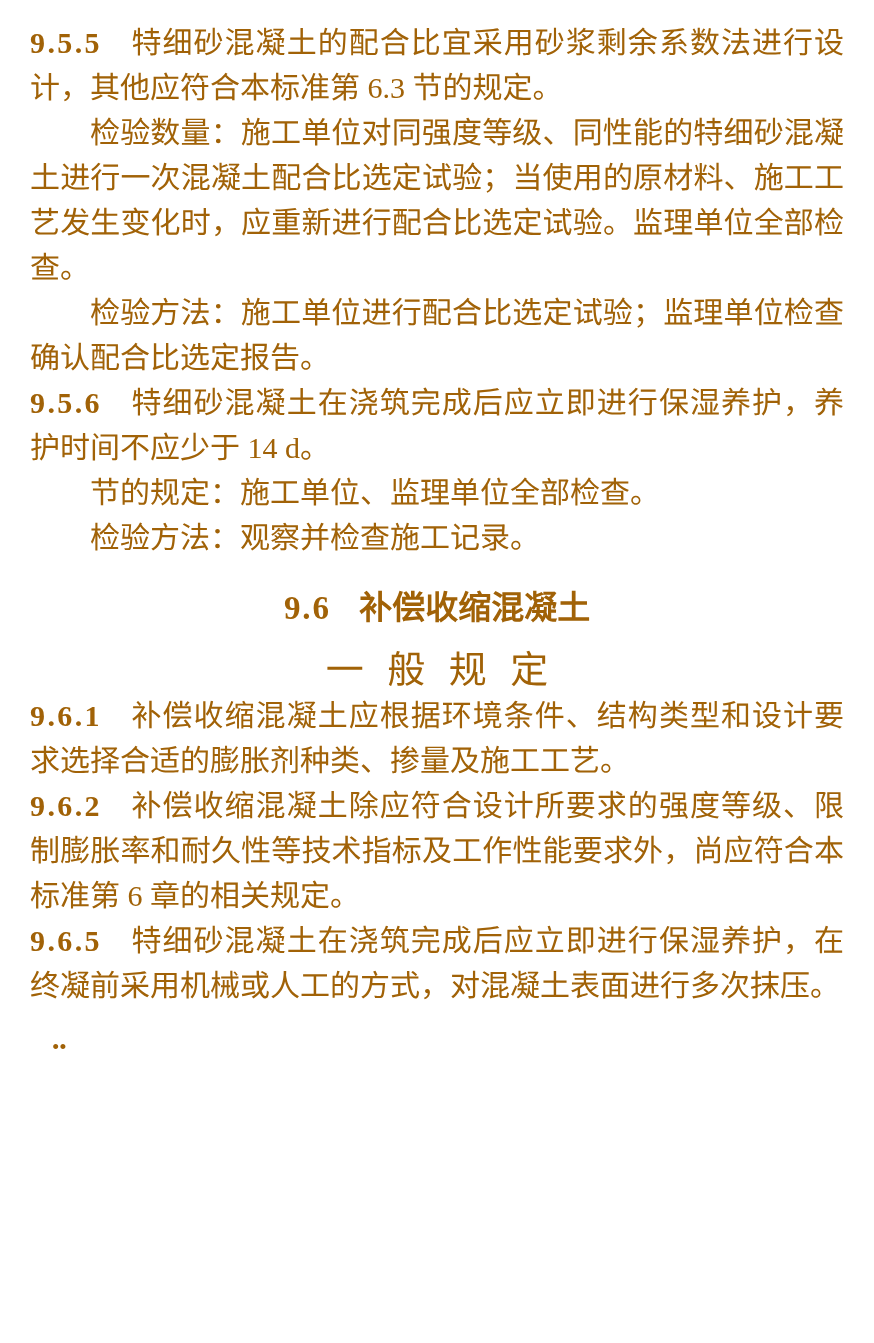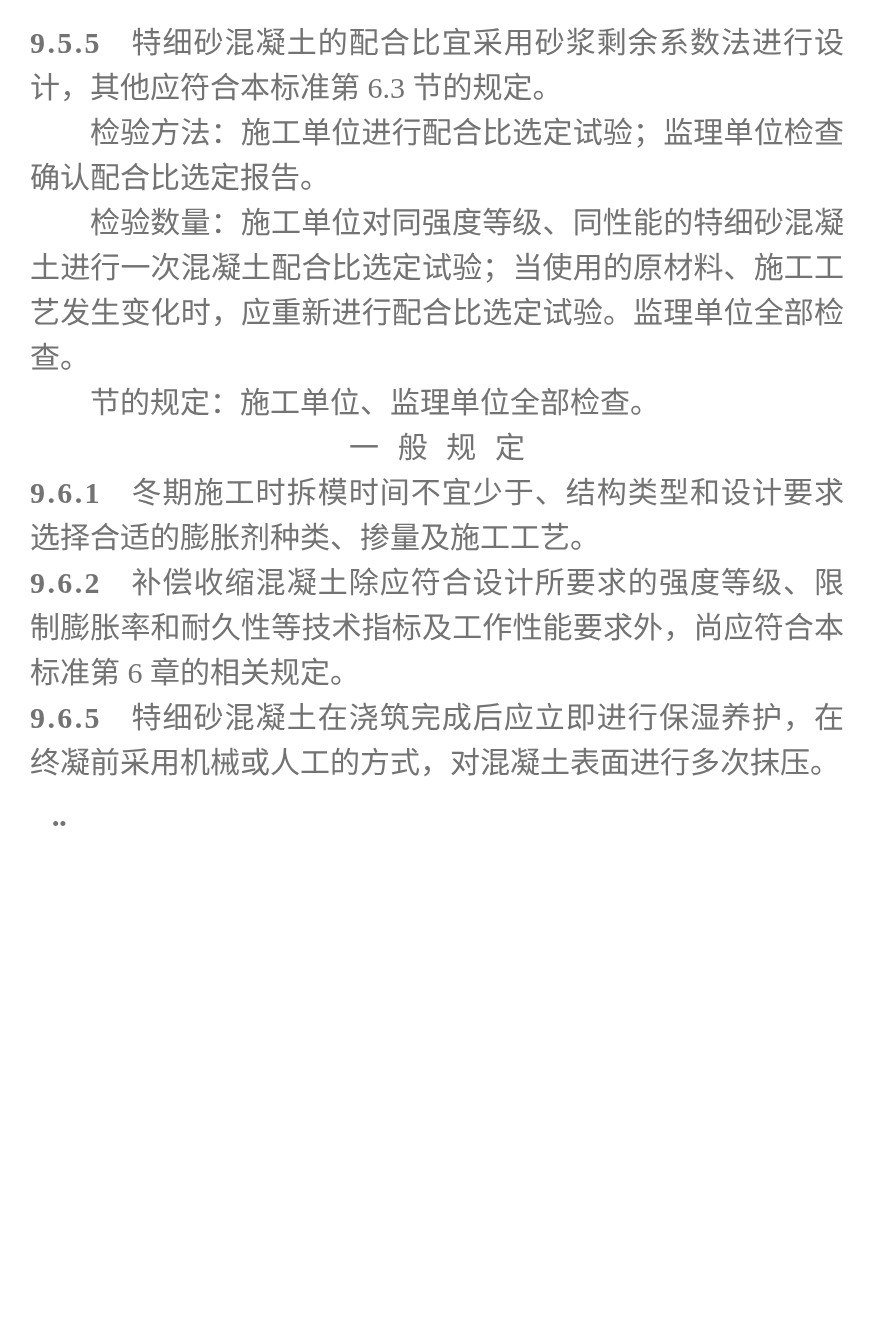--- a/index.html
+++ b/index.html
@@ -8,21 +8,21 @@
     background: #f6f6f4;
   }
   .page {
     position: relative;
     box-sizing: border-box;
     width: 874px;
     height: 1343px;
     margin: 0;
     padding: 20px 30px 0 30px;
     background: #ffffff;
-    color: #737373;
+    color: #a16207;
     font-family: "Liberation Serif", "DejaVu Serif", serif;
     font-size: 30px;
     line-height: 45px;
     overflow: hidden;
   }
   .page p {
     margin: 0;
     text-align: justify;
     text-justify: inter-ideograph;
   }
@@ -43,21 +43,21 @@
     line-height: 45px;
   }
   .section-heading .sec-num {
     margin-right: 0.85em;
     letter-spacing: 0.06em;
   }
   .subheading {
     margin: 0;
     text-align: center;
     font-weight: normal;
-    font-size: 30px;
+    font-size: 38px;
     line-height: 45px;
     letter-spacing: 0.62em;
     text-indent: 0.62em;
   }
   .footer {
     margin-top: 19px;
     padding-left: 22px;
     font-size: 29px;
     line-height: 40px;
     text-align: left;
@@ -68,32 +68,35 @@
     vertical-align: 0.15em;
   }
 </style>
 </head>
 <body>
 
 <div class="page">
 
   <p class="clause"><span class="num">9.5.5</span><span class="txt">特细砂混凝土的配合比宜采用砂浆剩余系数法进行设计，其他应符合本标准第 6.3 节的规定。</span></p>
 
+  <p class="indent">检验数量：施工单位对同强度等级、同性能的特细砂混凝土进行一次混凝土配合比选定试验；当使用的原材料、施工工艺发生变化时，应重新进行配合比选定试验。监理单位全部检查。</p>
+
   <p class="indent">检验方法：施工单位进行配合比选定试验；监理单位检查确认配合比选定报告。</p>
 
-  <p class="indent">检验数量：施工单位对同强度等级、同性能的特细砂混凝土进行一次混凝土配合比选定试验；当使用的原材料、施工工艺发生变化时，应重新进行配合比选定试验。监理单位全部检查。</p>
-
+  <p class="clause"><span class="num">9.5.6</span><span class="txt">特细砂混凝土在浇筑完成后应立即进行保湿养护，养护时间不应少于 14 d。</span></p>
 
   <p class="indent">节的规定：施工单位、监理单位全部检查。</p>
 
+  <p class="indent">检验方法：观察并检查施工记录。</p>
 
+  <h2 class="section-heading"><span class="sec-num">9.6</span><span>补偿收缩混凝土</span></h2>
 
   <h3 class="subheading">一般规定</h3>
 
-  <p class="clause"><span class="num">9.6.1</span><span class="txt">冬期施工时拆模时间不宜少于、结构类型和设计要求选择合适的膨胀剂种类、掺量及施工工艺。</span></p>
+  <p class="clause"><span class="num">9.6.1</span><span class="txt">补偿收缩混凝土应根据环境条件、结构类型和设计要求选择合适的膨胀剂种类、掺量及施工工艺。</span></p>
 
   <p class="clause"><span class="num">9.6.2</span><span class="txt">补偿收缩混凝土除应符合设计所要求的强度等级、限制膨胀率和耐久性等技术指标及工作性能要求外，尚应符合本标准第 6 章的相关规定。</span></p>
 
 
 
   <p class="clause"><span class="num">9.6.5</span><span class="txt">特细砂混凝土在浇筑完成后应立即进行保湿养护，在终凝前采用机械或人工的方式，对混凝土表面进行多次抹压。</span></p>
 
 
   <div class="footer"><span class="dot">•</span><span class="dot">•</span></div>
 

